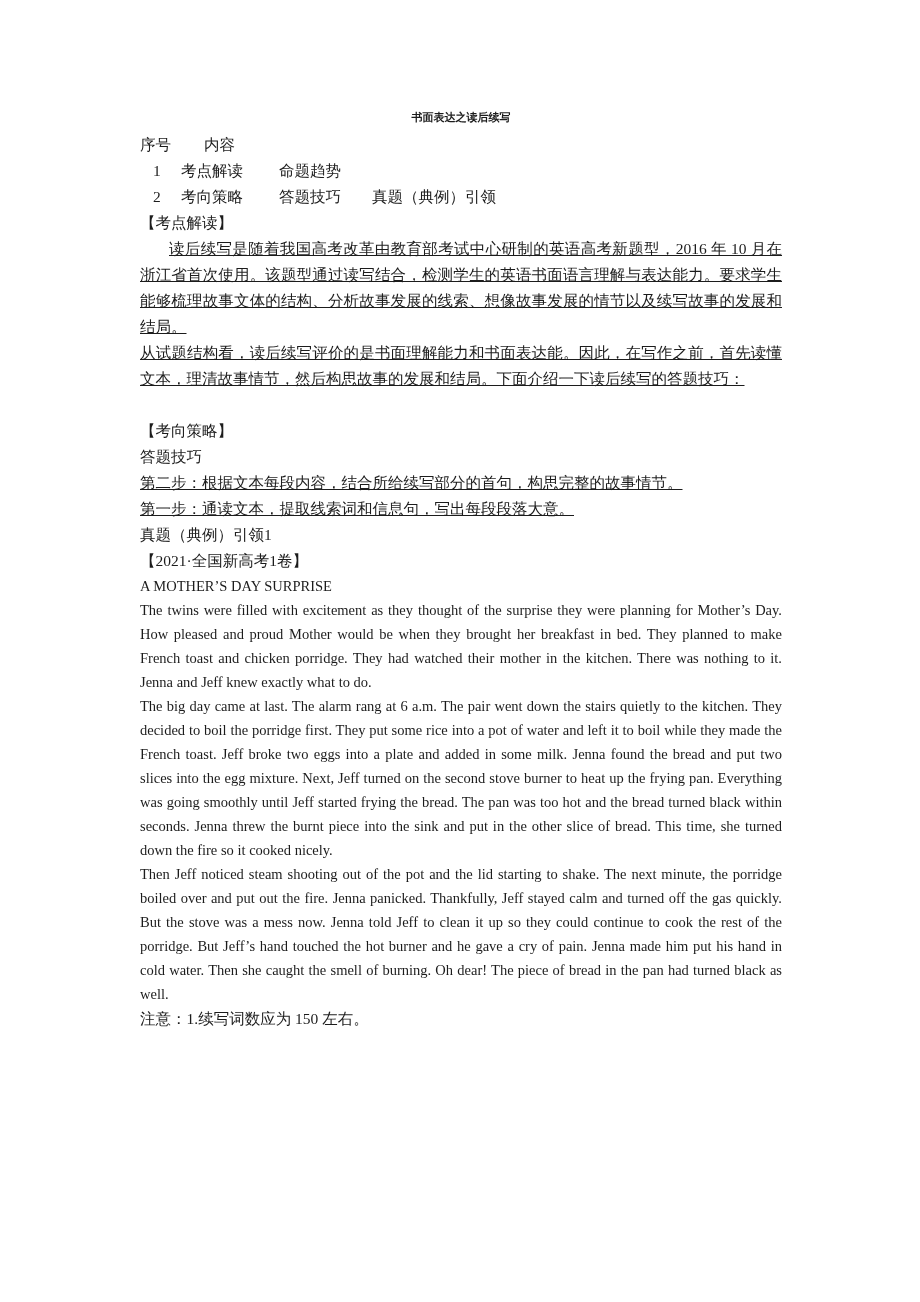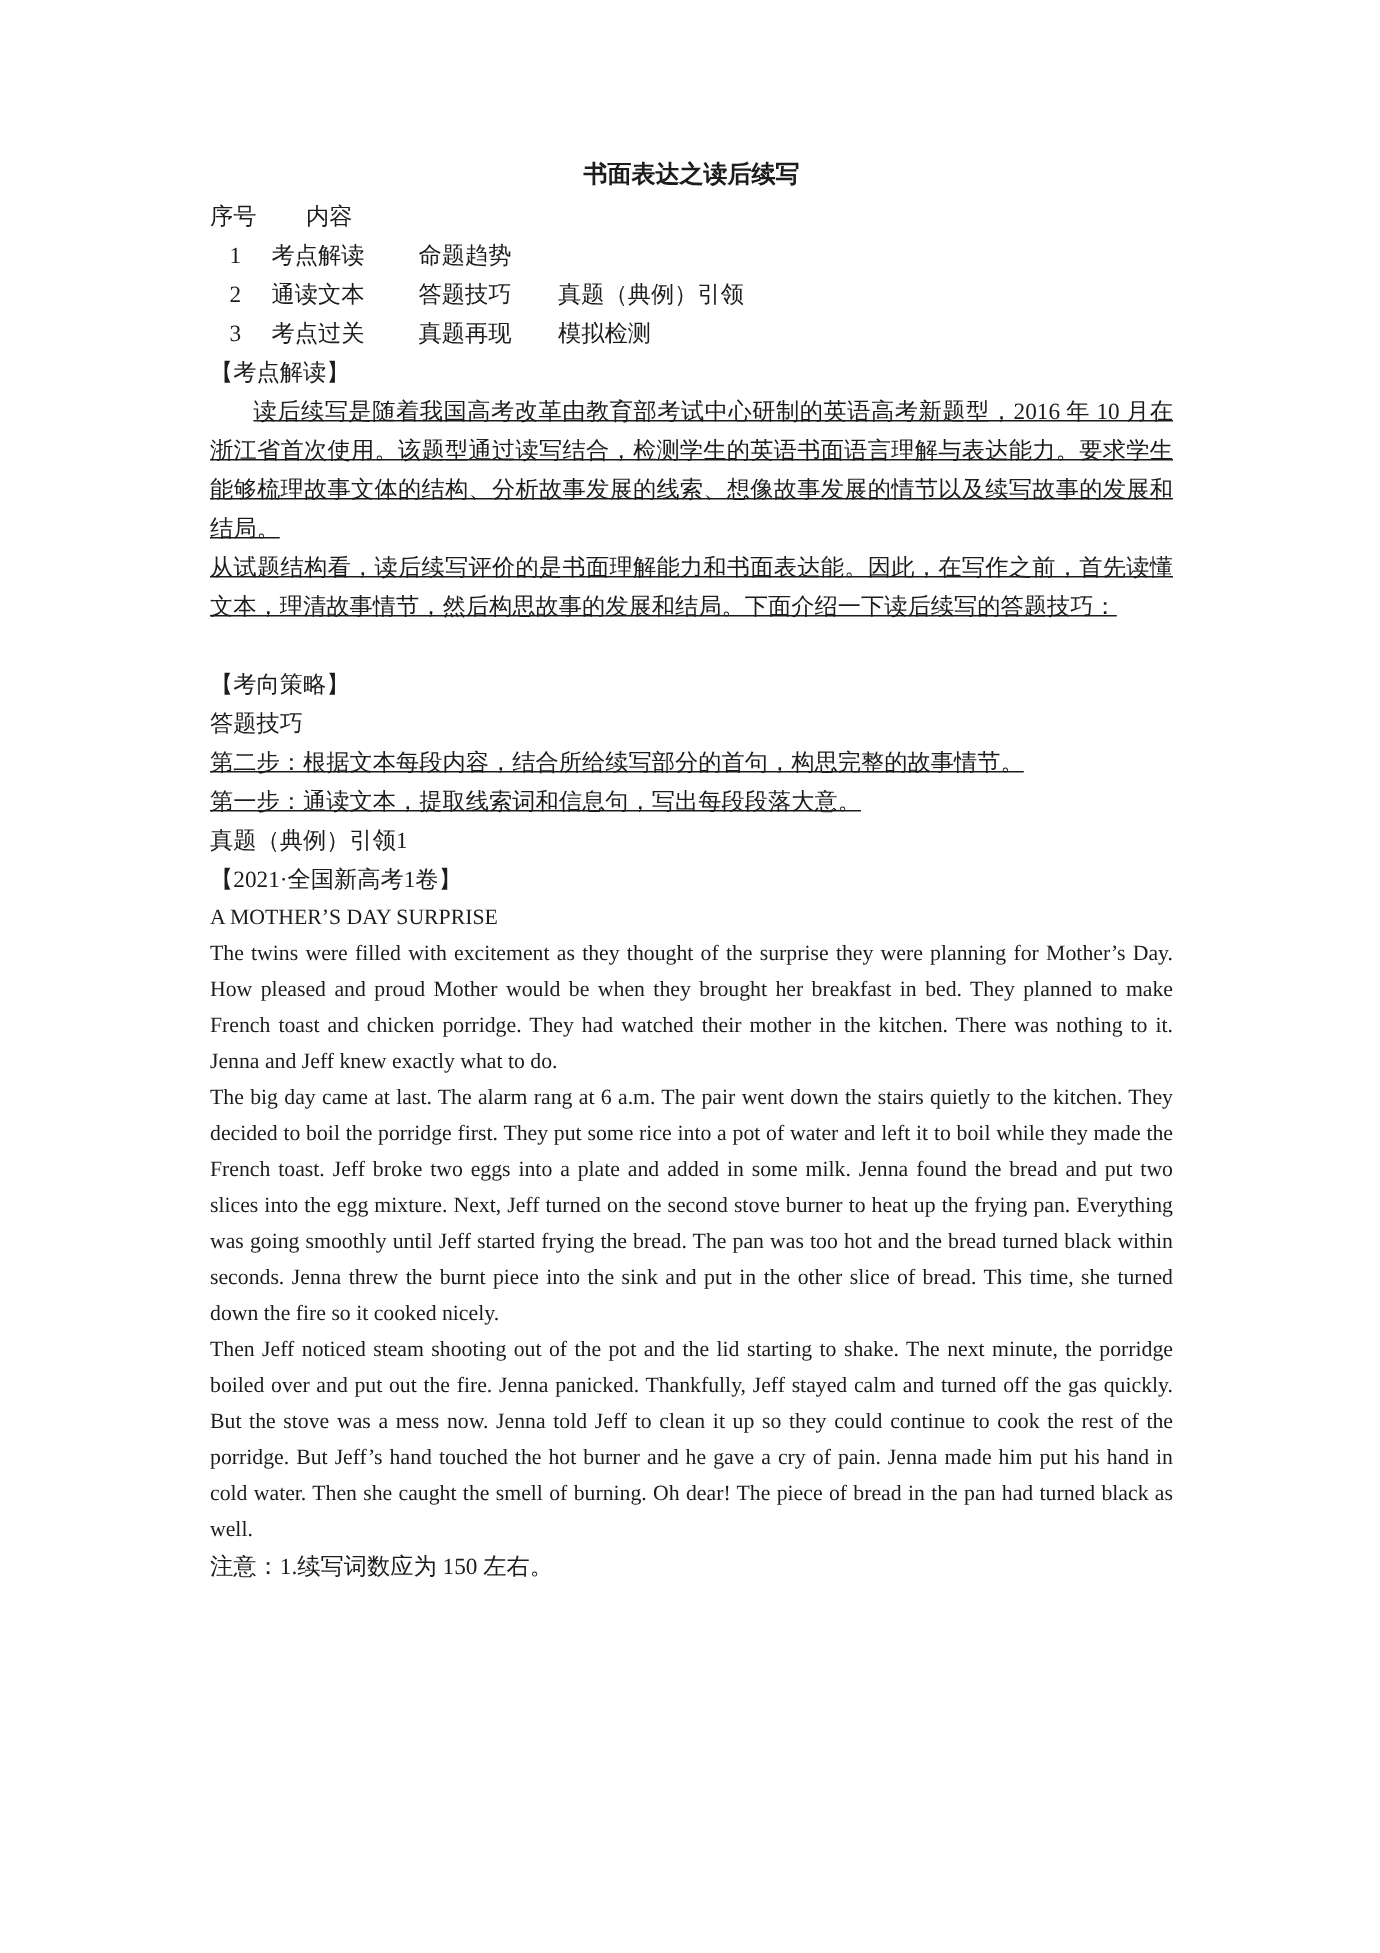--- a/index.html
+++ b/index.html
@@ -11,21 +11,21 @@
     background: #ffffff;
     color: #1c1c1c;
     font-family: "Liberation Serif", serif;
   }
   .zh {
     font-size: 15.5px;
     line-height: 26px;
     font-family: "Liberation Serif", serif;
   }
   .title {
-    font-size: 16px;
+    font-size: 11px;
     font-weight: bold;
     text-align: center;
     line-height: 26px;
     margin-bottom: 2px;
   }
   .justify { text-align: justify; text-decoration: underline; }
   .indent { text-indent: 29px; }
   p { margin: 0; }
   .idx-header, .idx-row { line-height: 26px; }
   .idx-h1 { display: inline-block; min-width: 64px; }
@@ -49,24 +49,21 @@
   <div class="title">书面表达之读后续写</div>
 
   <div>
     <div class="idx-header zh">
       <span class="idx-h1">序号</span><span>内容</span>
     </div>
     <div class="idx-row zh">
       <span class="idx-num">1</span><span class="idx-c1">考点解读</span><span class="idx-c2">命题趋势</span><span></span>
     </div>
     <div class="idx-row zh">
-      <span class="idx-num">2</span><span class="idx-c1">通读文本</span><span class="idx-c2">答题技巧</span><span>真题（典例）引领</span>
-    </div>
-    <div class="idx-row zh">
-      <span class="idx-num">3</span><span class="idx-c1">考点过关</span><span class="idx-c2">真题再现</span><span>模拟检测</span>
+      <span class="idx-num">2</span><span class="idx-c1">考向策略</span><span class="idx-c2">答题技巧</span><span>真题（典例）引领</span>
     </div>
   </div>
 
   <div class="zh">【考点解读】</div>
   <p class="zh justify indent">读后续写是随着我国高考改革由教育部考试中心研制的英语高考新题型，2016 年 10 月在浙江省首次使用。该题型通过读写结合，检测学生的英语书面语言理解与表达能力。要求学生能够梳理故事文体的结构、分析故事发展的线索、想像故事发展的情节以及续写故事的发展和结局。</p>
   <p class="zh justify">从试题结构看，读后续写评价的是书面理解能力和书面表达能。因此，在写作之前，首先读懂文本，理清故事情节，然后构思故事的发展和结局。下面介绍一下读后续写的答题技巧：</p>
 
   <div class="zh gap-before">【考向策略】</div>
   <div class="zh">答题技巧</div>
   <p class="zh justify">第二步：根据文本每段内容，结合所给续写部分的首句，构思完整的故事情节。</p>

